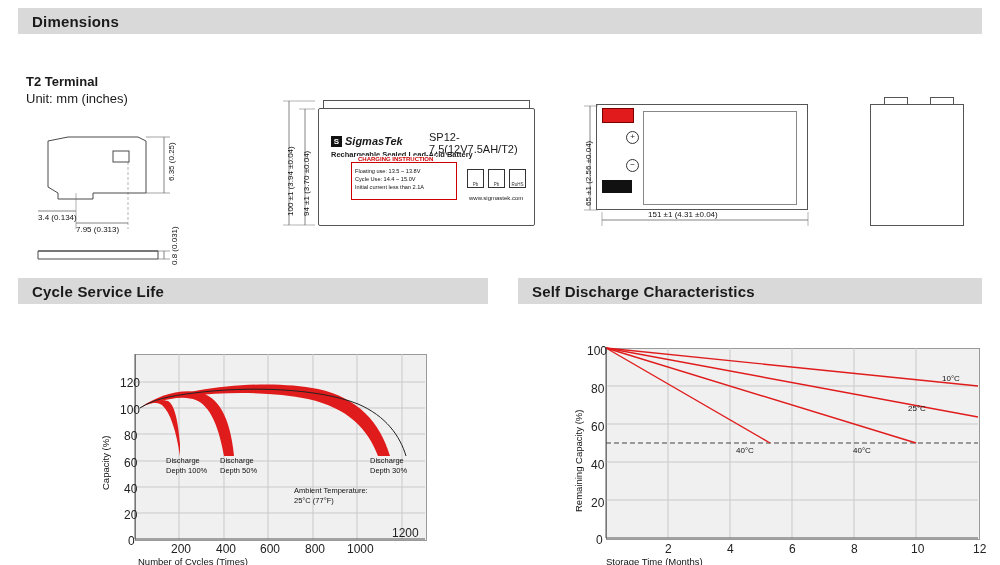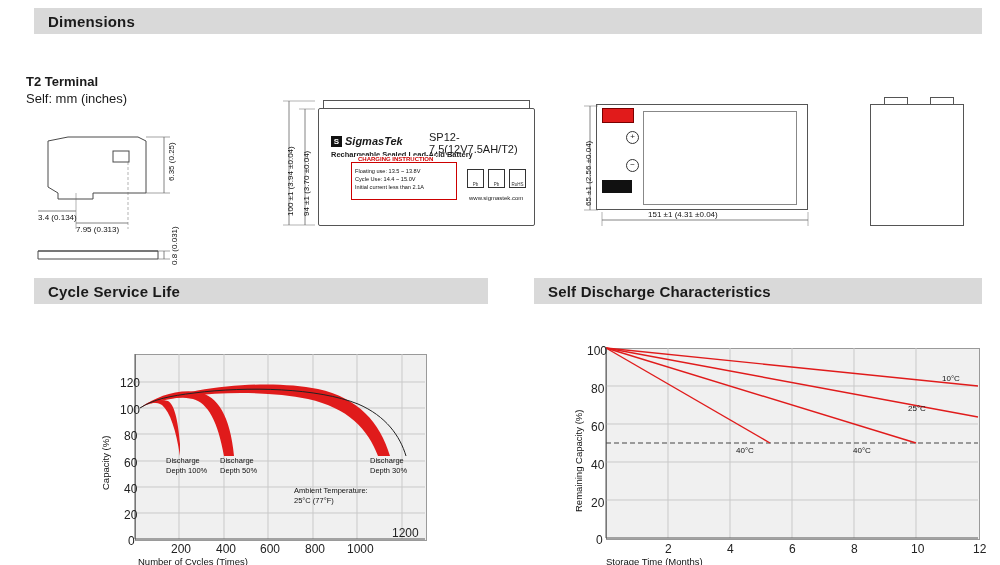--- a/index.html
+++ b/index.html
@@ -11,21 +11,20 @@
     position:relative;
     overflow:hidden;
   }
   .section-header{
     background:#d9d9d9;
     height:26px;
     display:flex;
     align-items:center;
     padding-left:14px;
     box-sizing:border-box;
-    margin-left:16px;
   }
   .section-header .title{
     font-size:15px;
     font-weight:bold;
     letter-spacing:.2px;
   }
   
   #dimensions-section{position:absolute;left:18px;top:8px;width:964px;}
   #dim-body{position:relative;height:230px;}
   .t2-label{position:absolute;left:8px;top:40px;font-size:13px;font-weight:bold;}
@@ -76,21 +75,21 @@
 </head>
 <body>
 
 <div id="dimensions-section">
   <div class="section-header">
     <span class="title">Dimensions</span>
   </div>
   <div id="dim-body">
 
     <div class="t2-label">T2 Terminal</div>
-    <div class="unit-label">Self: mm (inches)</div>
+    <div class="unit-label">Unit: mm (inches)</div>
 
     <div id="terminal-drawing">
       <svg width="190" height="160" viewBox="0 0 190 160">
 
         <path d="M10,22 L10,68 L20,74 L20,80 L55,80 L55,74 L108,74 L108,22 L100,18 L30,18 Z" fill="#ffffff" stroke="#4a4a4a" stroke-width="1"></path>
         <rect x="75" y="32" width="16" height="11" fill="#ffffff" stroke="#4a4a4a" stroke-width="1"></rect>
 
         <path d="M0,132 L120,132 L120,140 L0,140 Z" fill="#ffffff" stroke="#4a4a4a" stroke-width="1"></path>
         <line x1="0" y1="132" x2="120" y2="132" stroke="#4a4a4a" stroke-width="1"></line>
 

